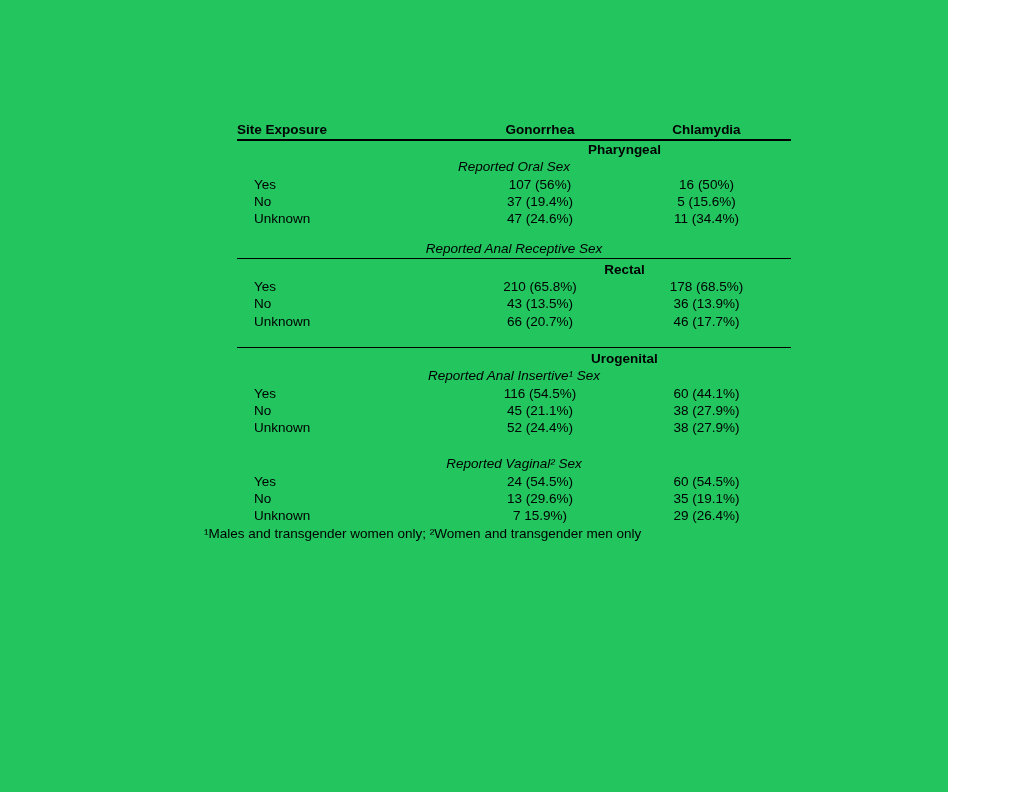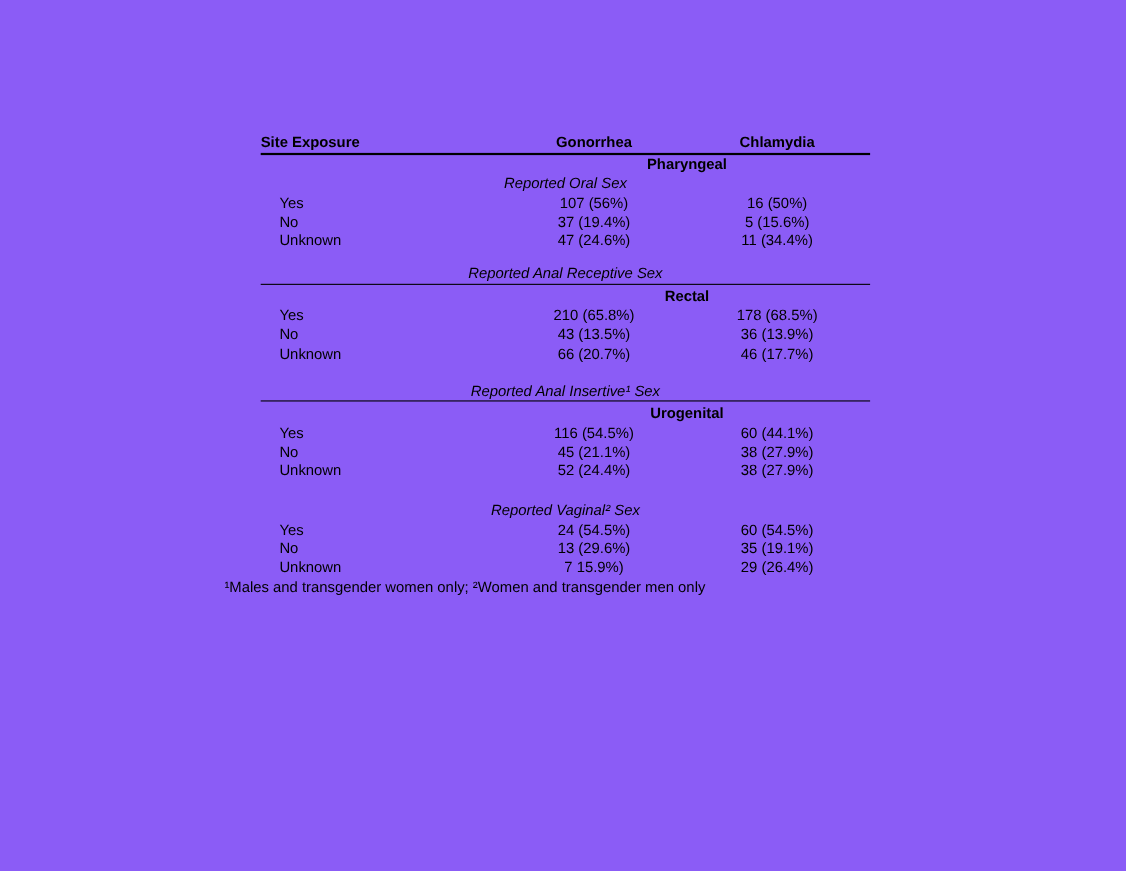--- a/index.html
+++ b/index.html
@@ -5,23 +5,23 @@
   html, body {
     margin: 0;
     padding: 0;
     width: 1024px;
     height: 792px;
     background: #ffffff;
     font-family: "Liberation Sans", sans-serif;
   }
   .page {
     position: relative;
-    width: 1024px;
+    width: 948px;
     height: 792px;
-    background: #8b5cf6;
+    background: #22c55e;
     overflow: hidden;
   }
   .doc-table {
     position: absolute;
     left: 237px;
     top: 122px;
     width: 554px;
     color: #000000;
     font-size: 13.5px;
   }
@@ -114,25 +114,25 @@
       <div class="c3">36 (13.9%)</div>
     </div>
     <div class="row">
       <div class="c1 sub">Unknown</div>
       <div class="c2">66 (20.7%)</div>
       <div class="c3">46 (17.7%)</div>
     </div>
 
     <div class="blank-md"></div>
 
+    <div class="row site-row rule-top">
+      <div class="span23">Urogenital</div>
+    </div>
     <div class="row">
       <div class="group-label">Reported Anal Insertive¹ Sex</div>
-    </div>
-    <div class="row site-row rule-top">
-      <div class="span23">Urogenital</div>
     </div>
     <div class="row">
       <div class="c1 sub">Yes</div>
       <div class="c2">116 (54.5%)</div>
       <div class="c3">60 (44.1%)</div>
     </div>
     <div class="row">
       <div class="c1 sub">No</div>
       <div class="c2">45 (21.1%)</div>
       <div class="c3">38 (27.9%)</div>

